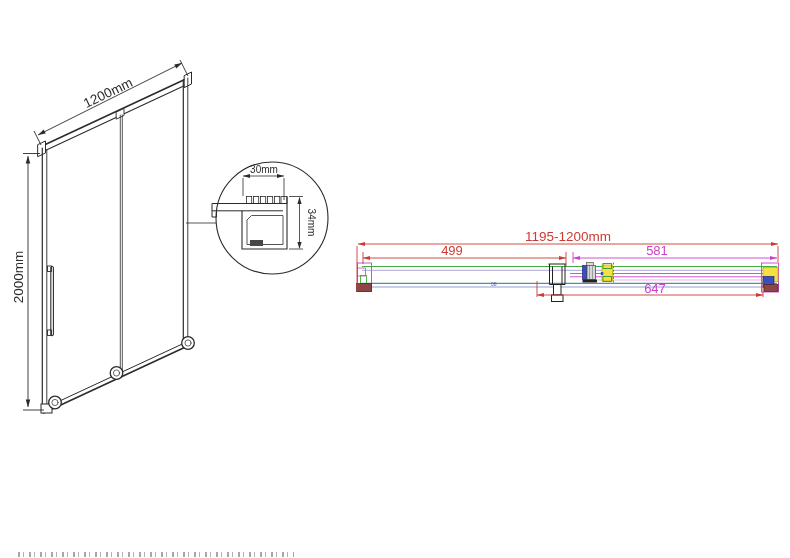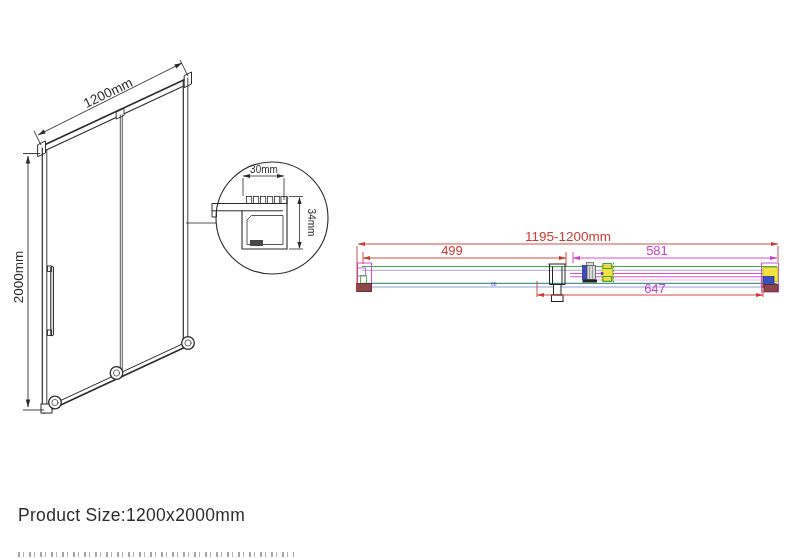--- a/index.html
+++ b/index.html
@@ -183,17 +183,16 @@
 
     <path d="M537,281 L537,297 M763,281 L763,297" stroke="#cc3a33"></path>
     <path d="M537,295 L763,295" stroke="#cc3a33"></path>
     <polygon points="537,295 544,292.9 544,297.1" fill="#cc3a33" stroke="none"></polygon>
     <polygon points="763,295 756,292.9 756,297.1" fill="#cc3a33" stroke="none"></polygon>
     <text x="655" y="292.5" text-anchor="middle" font-size="13" fill="#cc3fcc" stroke="none">647</text>
   </g>
 </svg>
 
   <div class="title-block">
-    <div>Product Size:1200x2000mm</div>
   </div>
   <div class="clipped-line"></div>
 
 </div>
 
 </body></html>

